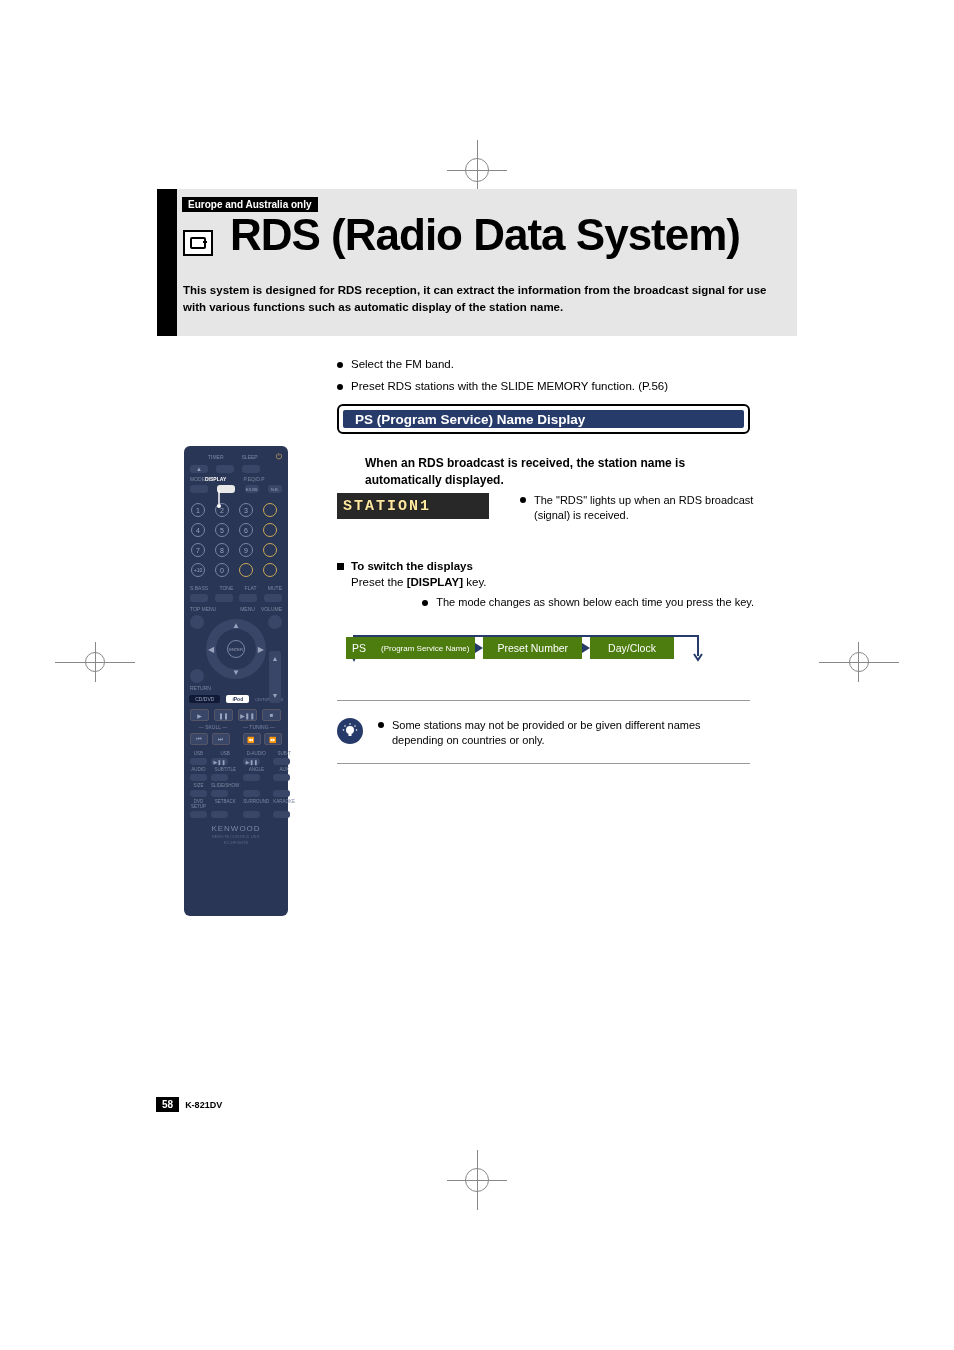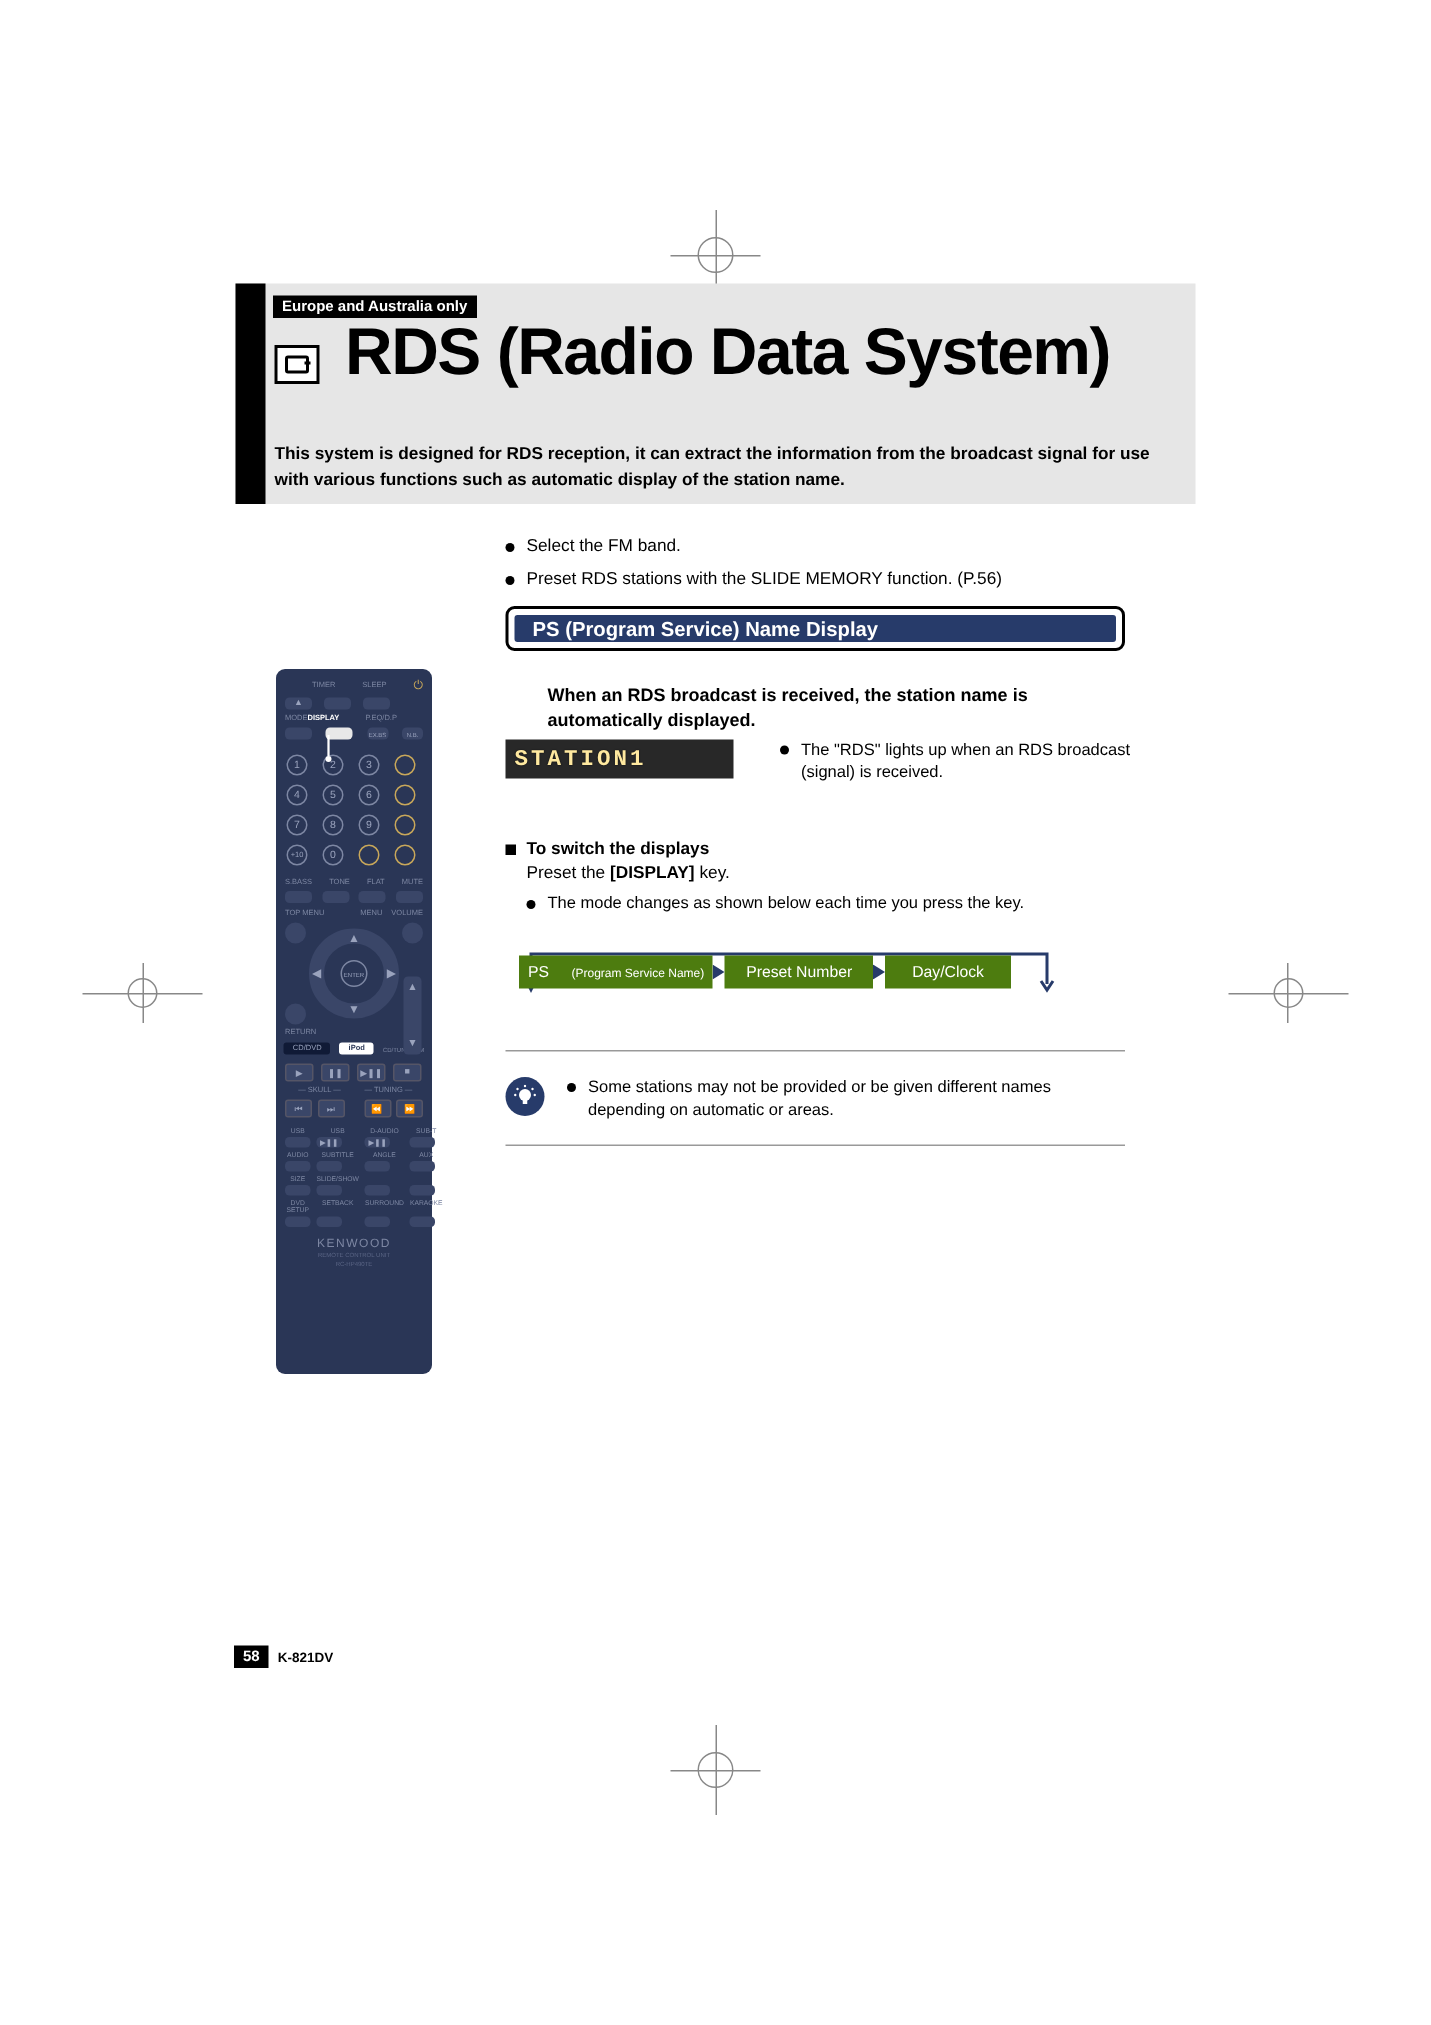--- a/index.html
+++ b/index.html
@@ -46,21 +46,21 @@
   .page-icon .inner::after { content:""; position:absolute; right:-3px; top:2px; width:4px; height:2px; background:#000; }
 
   .title {
     position: absolute; left: 230px; top: 210px;
     font-size: 44px; font-weight: 700; letter-spacing: -1px;
     font-family: "Segoe UI", Arial, sans-serif;
   }
 
   .intro {
     position: absolute; left: 183px; top: 282px; right: 175px;
-    font-size: 11.5px; font-weight: 700; line-height: 1.45; margin-top: 13px;
+    font-size: 11.5px; font-weight: 700; line-height: 1.45;
   }
 
   
   .pre-bullets { position:absolute; left:337px; top:358px; font-size:11.5px; }
   .pre-bullets .row { display:flex; align-items:flex-start; margin-bottom:10px; }
   .dot { width:6px; height:6px; background:#000; border-radius:50%; margin-top:4px; margin-right:8px; flex-shrink:0; }
 
   
   .section-bar {
     position:absolute; left:337px; top:404px; width:413px; height:30px;
@@ -89,21 +89,21 @@
     text-shadow: 0 0 1px #000;
   }
 
   .rds-note { position:absolute; left:520px; top:493px; right:200px; font-size:11px; line-height:1.4; display:flex; }
 
   .switch-block { position:absolute; left:337px; top:560px; right:200px; font-size:11.5px; }
   .sq { width:7px; height:7px; background:#000; margin-top:3px; margin-right:7px; flex-shrink:0; display:inline-block; }
   .switch-block .h { display:flex; font-weight:700;text-align:right; }
   .switch-block .p1 { margin-left:14px; margin-top:4px; }
   .switch-block .p1 b { font-weight:700; }
-  .switch-block .p2 { margin-left:14px; margin-top:8px; display:flex; font-size:11px; }
+  .switch-block .p2 { margin-left:14px; margin-top:8px; display:flex; font-size:11px;justify-content:flex-end; }
 
   
   .flow { position:absolute; left:346px; top:637px; display:flex; align-items:center; }
   .flow .box {
     background:#4d7c0f; color:#fff; font-size:10.5px;
     height:22px; display:flex; align-items:center; justify-content:center;
     padding:0 10px; position:relative;
   }
   .flow .box.ps { padding:0 6px; }
   .flow .box.ps .small { font-size:8px; margin-left:15px; }
@@ -271,21 +271,21 @@
         <rect x="6.5" y="10" width="3" height="3" fill="#fff"></rect>
         <circle cx="3" cy="3" r="0.8" fill="#fff"></circle>
         <circle cx="13" cy="3" r="0.8" fill="#fff"></circle>
         <circle cx="8" cy="1" r="0.8" fill="#fff"></circle>
         <circle cx="1.5" cy="7" r="0.8" fill="#fff"></circle>
         <circle cx="14.5" cy="7" r="0.8" fill="#fff"></circle>
       </svg>
   </div>
   <div class="tip-text">
     <span class="dot" style="margin-top:4px"></span>
-    <span>Some stations may not be provided or be given different names depending on automatic or areas.</span>
+    <span>Some stations may not be provided or be given different names depending on countries or only.</span>
   </div>
 
   <div class="hr2"></div>
 
   <div class="remote">
     <div class="row">
       <span class="lbl"></span>
       <span class="lbl">TIMER</span>
       <span class="lbl">SLEEP</span>
       <span class="lbl" style="color:#c9a85a;font-size:8px">⏻</span>

